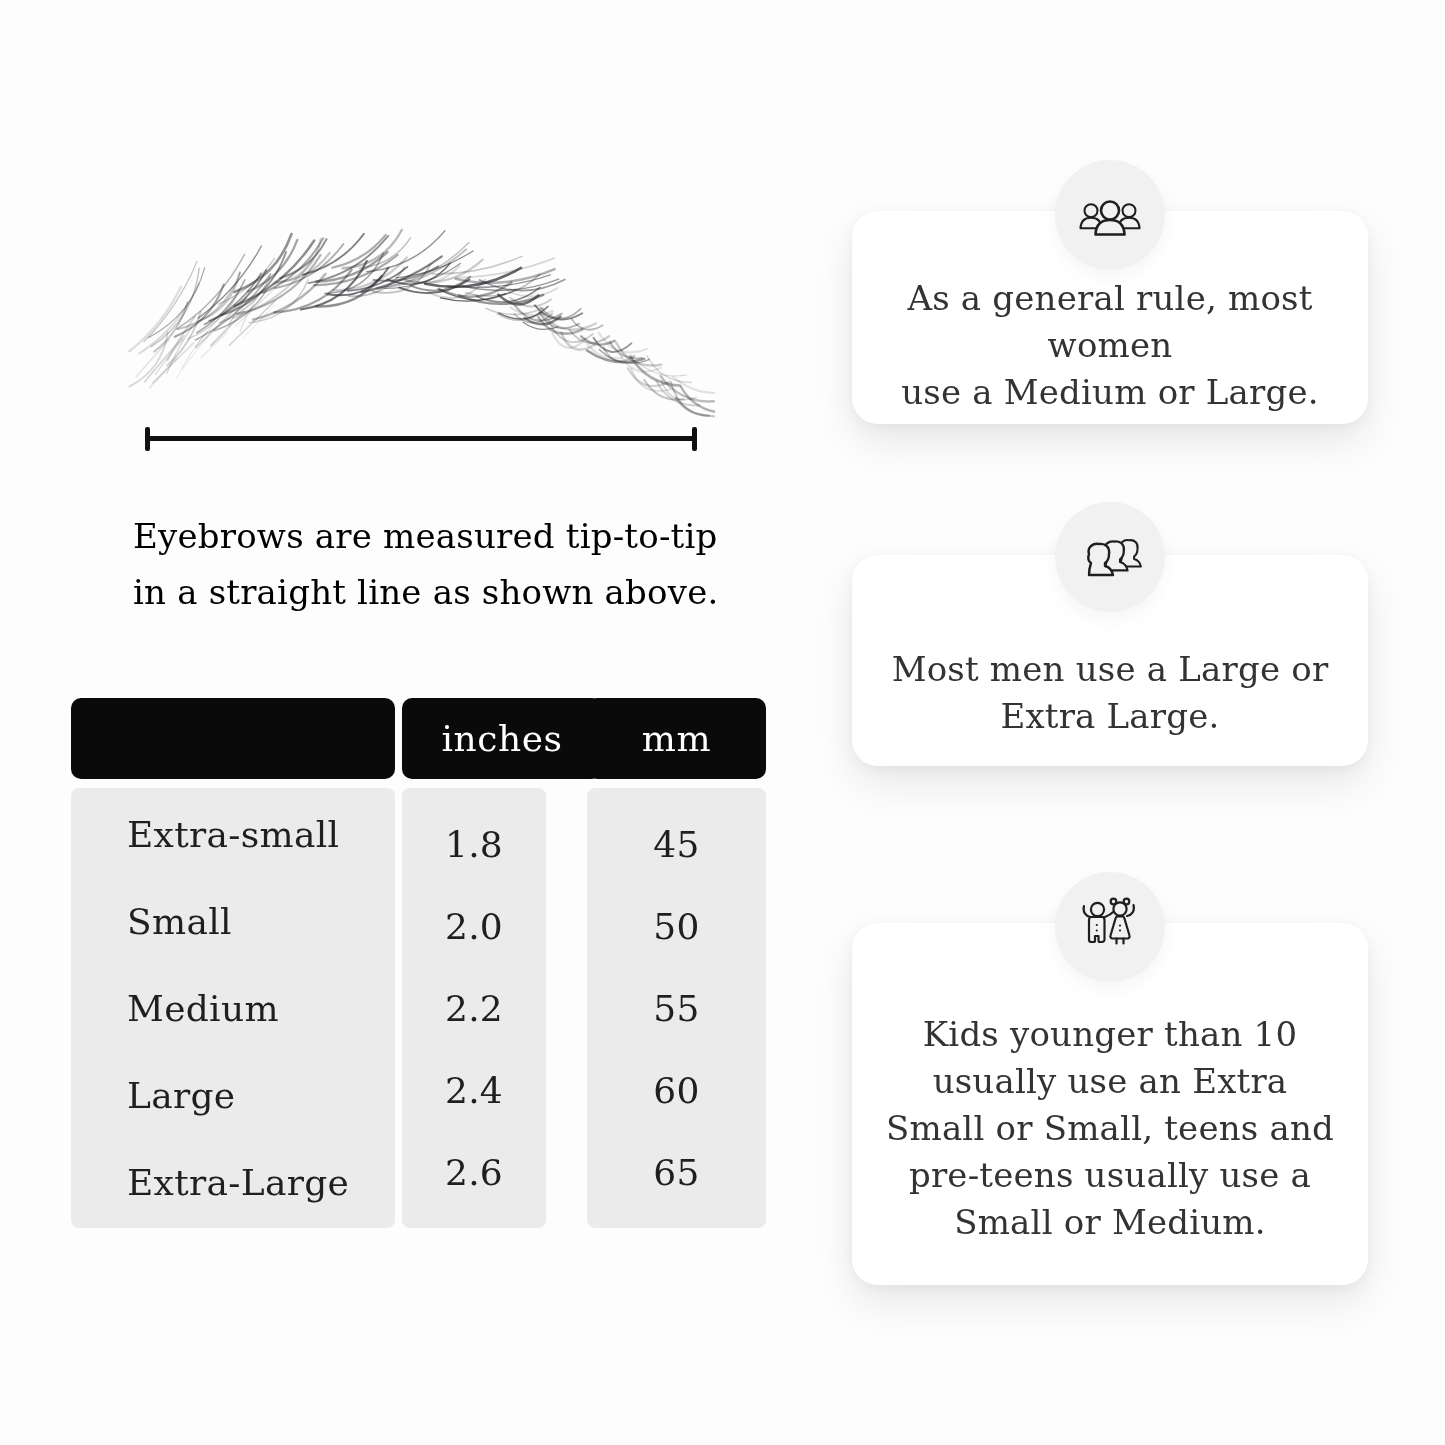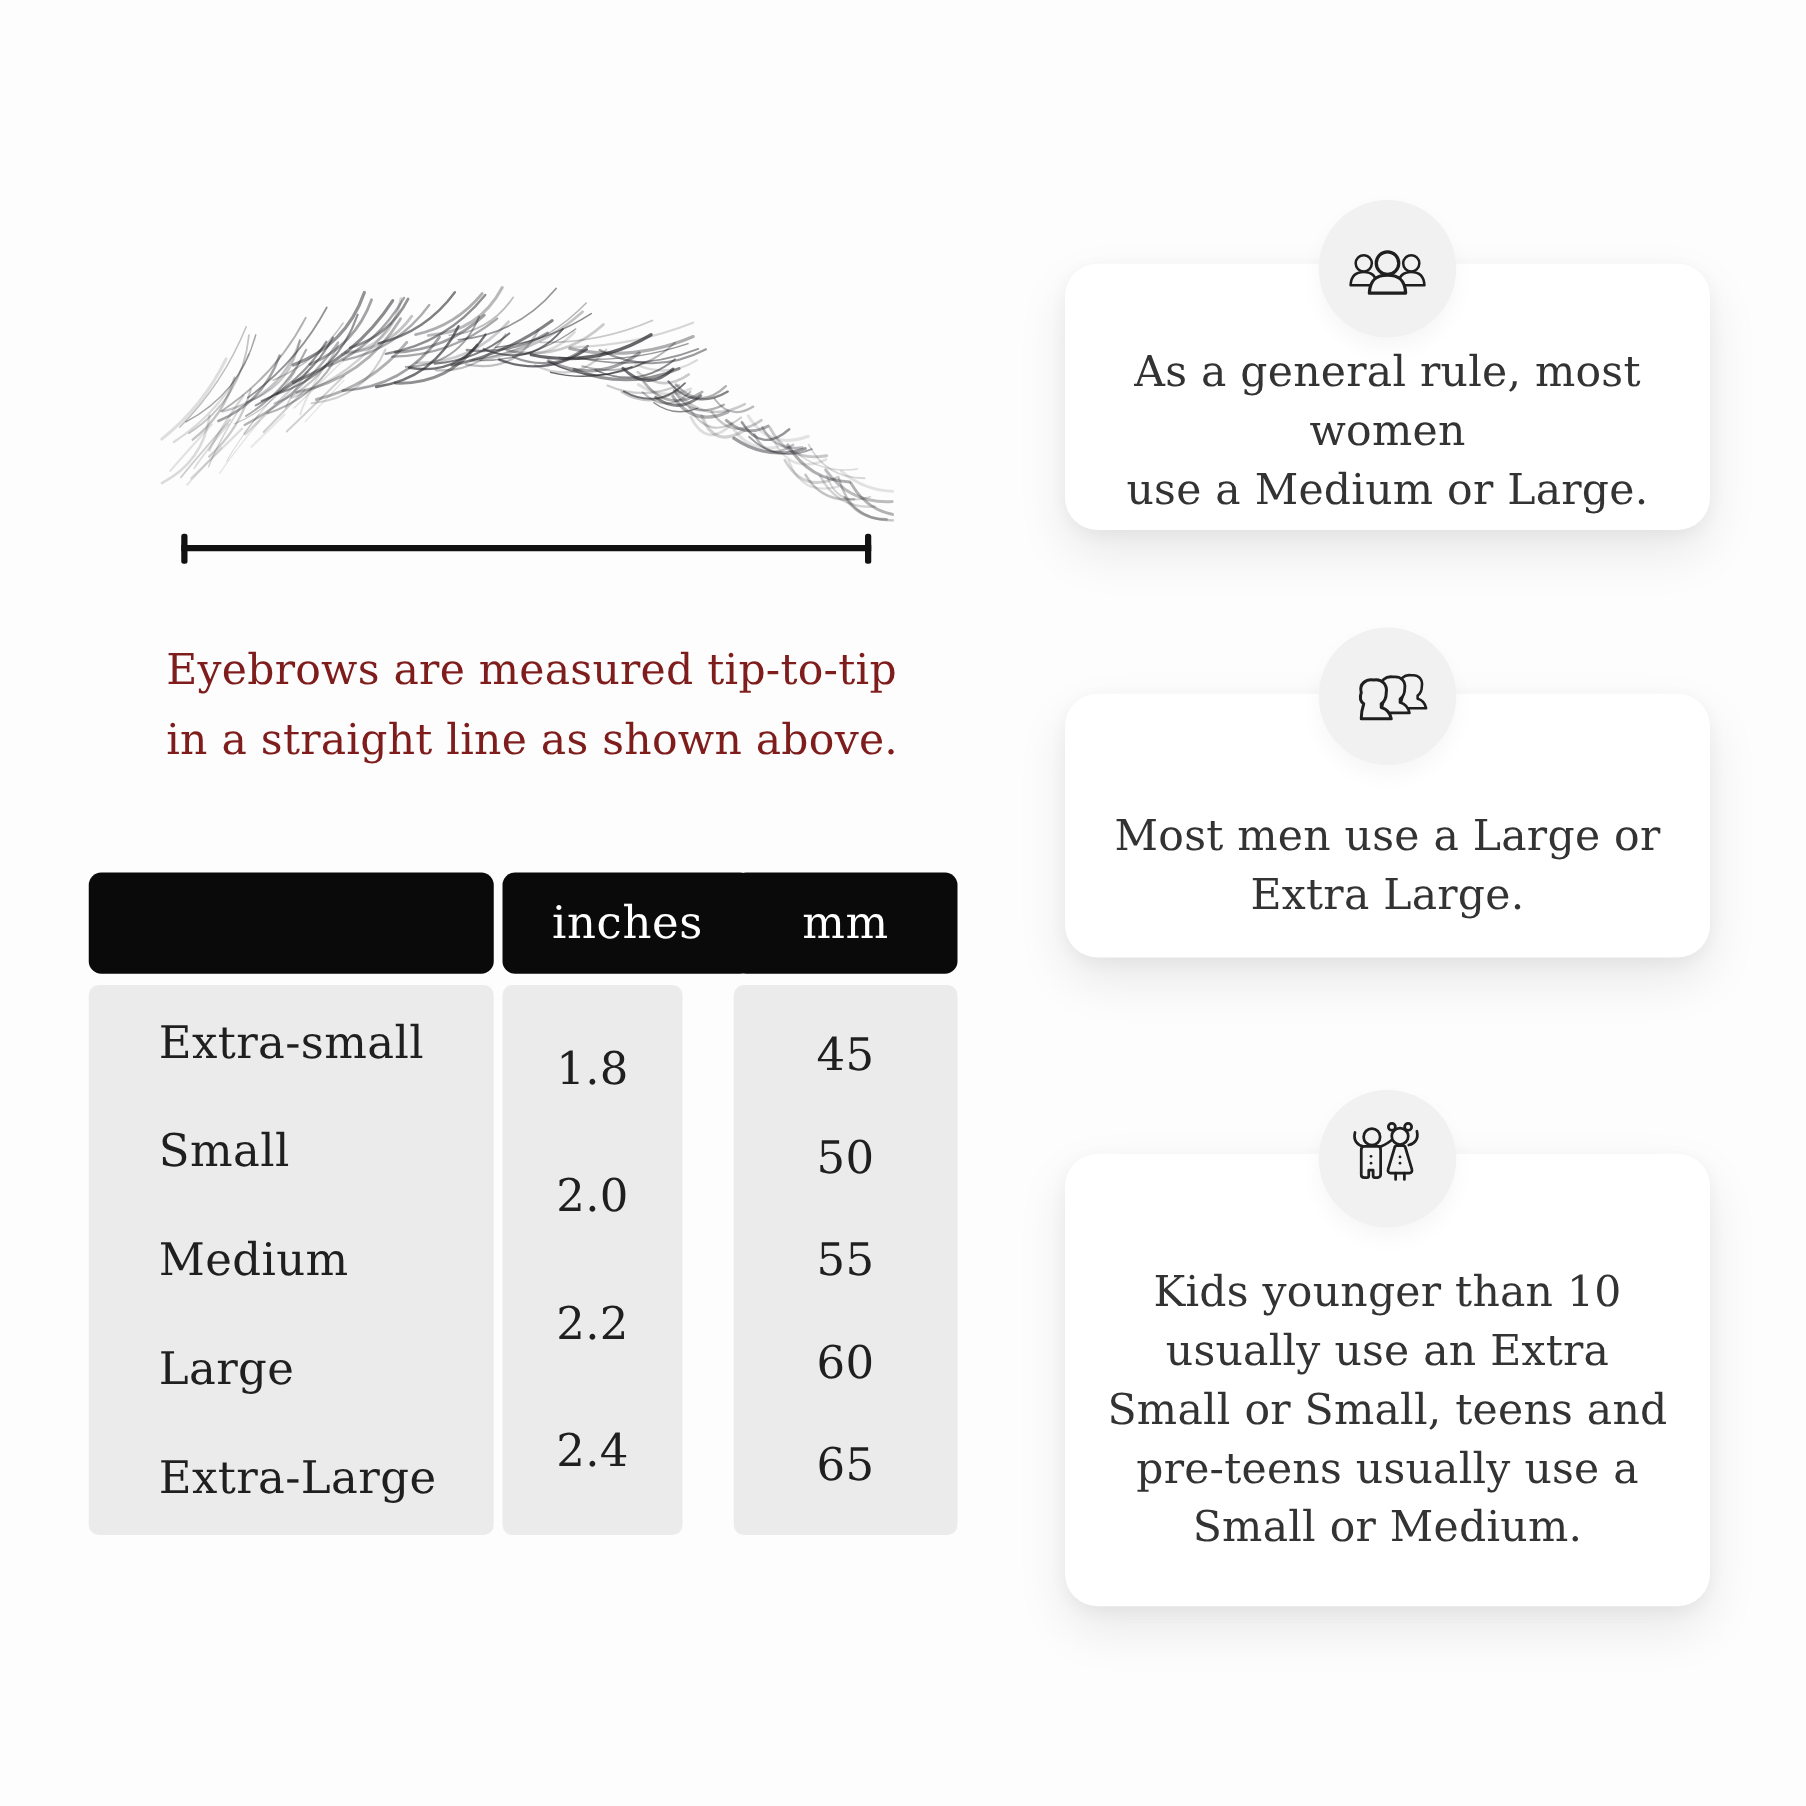--- a/index.html
+++ b/index.html
@@ -12,21 +12,21 @@
   }
   
   .eyebrow-svg{position:absolute;left:115px;top:210px;}
   .measure-line{position:absolute;left:145px;top:427px;width:552px;height:24px;}
   .measure-line .bar{position:absolute;left:0;right:0;top:9px;height:5px;background:#111;}
   .measure-line .cap{position:absolute;top:0;width:5px;height:24px;background:#111;border-radius:2px;}
   .measure-line .cap.left{left:0;}
   .measure-line .cap.right{right:0;}
   .caption{
     position:absolute;left:133px;top:508px;width:620px;
-    font-size:34px;line-height:56px;color:#7f1d1d;letter-spacing:.2px;
+    font-size:34px;line-height:56px;color:#000000;letter-spacing:.2px;
   }
   
   .th{
     position:absolute;top:698px;height:81px;background:#0a0a0a;border-radius:10px;
     color:#ffffff;font-size:36px;display:flex;align-items:center;justify-content:center;
     letter-spacing:.5px;
   }
   .th.c1{left:71px;width:324px;}
   .th.c2{left:402px;width:200px;}
   .th.c3{left:587px;width:179px;}
@@ -230,20 +230,21 @@
     <div class="cell">Small</div>
     <div class="cell">Medium</div>
     <div class="cell">Large</div>
     <div class="cell">Extra-Large</div>
   </div>
   <div class="tcol c2">
     <div class="cell">1.8</div>
     <div class="cell">2.0</div>
     <div class="cell">2.2</div>
     <div class="cell">2.4</div>
+    <div class="cell">2.6</div>
   </div>
   <div class="tcol c3">
     <div class="cell">45</div>
     <div class="cell">50</div>
     <div class="cell">55</div>
     <div class="cell">60</div>
     <div class="cell">65</div>
   </div>
 
   <div class="card card1">

